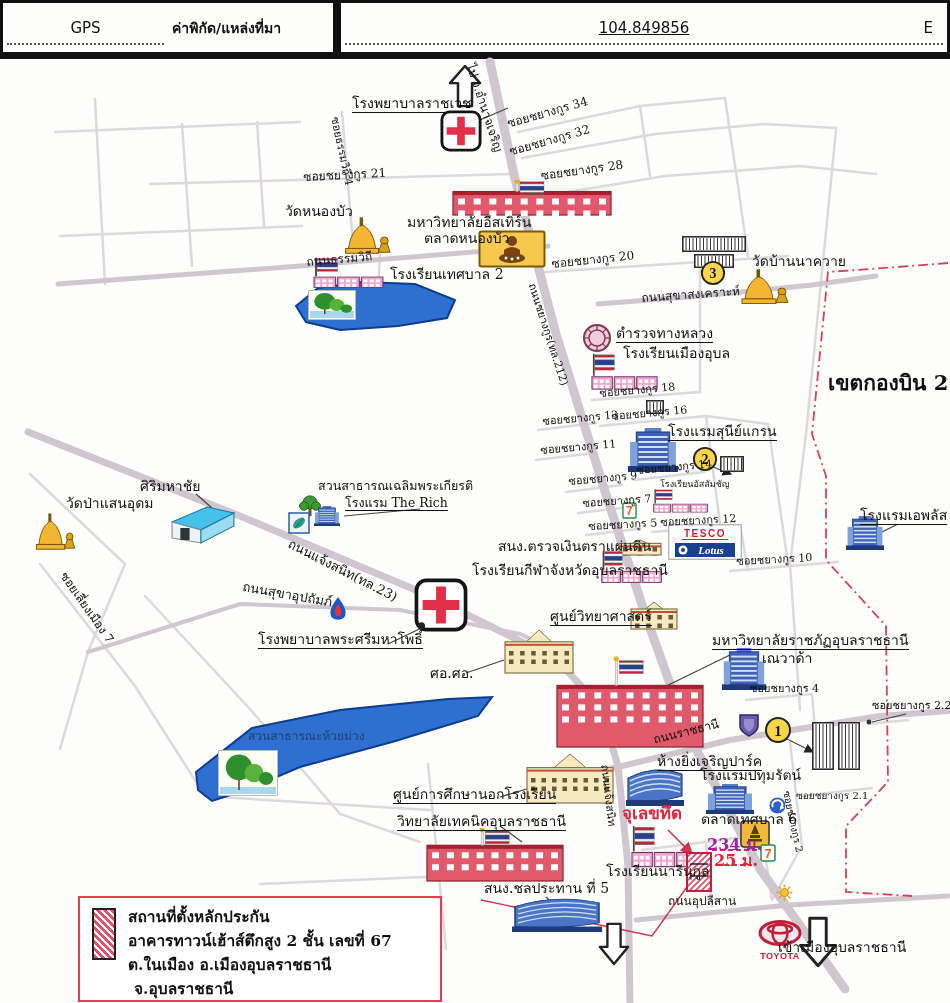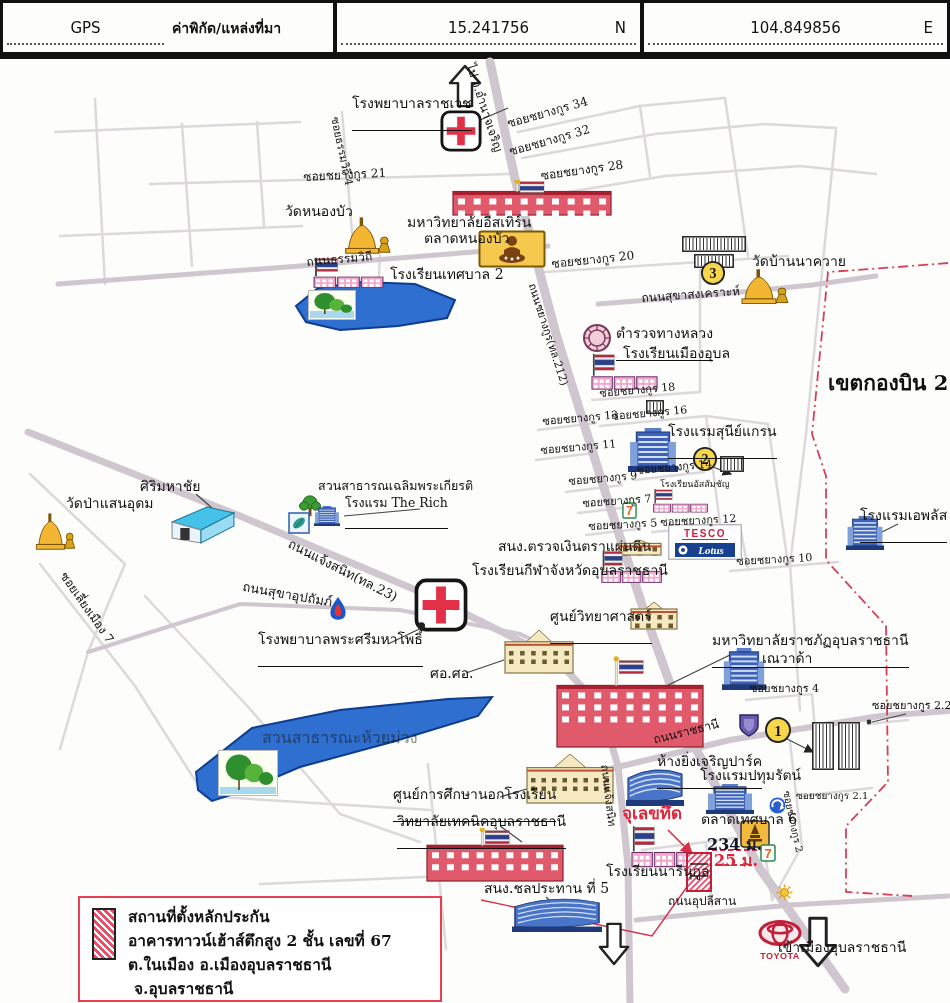--- a/index.html
+++ b/index.html
@@ -5,35 +5,35 @@
   html,body{margin:0;padding:0;background:#fff;}
   #page{position:relative;width:950px;height:1003px;background:#fdfdfb;overflow:hidden;
         font-family:"DejaVu Serif","Liberation Serif",serif;color:#111;}
   
   #coords-bar{position:absolute;left:0;top:0;width:950px;height:55px;box-sizing:border-box;
       border:3px solid #111;display:flex;font-family:"DejaVu Sans","Liberation Sans",sans-serif;}
   .hcell{position:relative;display:flex;align-items:center;justify-content:center;box-sizing:border-box;}
   #hc-title{width:165px;font-weight:bold;font-size:14px;justify-content:flex-start;padding-left:4px;}
   #hc-gps{width:165px;font-size:15px;}
   #hc-lat{flex:1;}
-  #hc-lon{flex:1;}
+  #hc-lon{flex:1;text-decoration:underline;}
   .vbar{width:4px;background:#111;}
   .dotline{position:absolute;left:4px;right:4px;bottom:7px;border-bottom:2px dotted #555;}
   .coordval{font-size:15px;}
   .coorddir{position:absolute;right:14px;top:50%;transform:translateY(-50%);font-size:15px;}
   
   #map{position:absolute;left:0;top:55px;width:950px;height:948px;background:#fdfdfb;}
   #roads-svg{position:absolute;left:0;top:-55px;width:950px;height:1003px;z-index:0;}
   #icons-layer,#labels-layer{position:absolute;left:0;top:-55px;width:950px;height:1003px;z-index:2;pointer-events:none;}
   #labels-layer{z-index:3;}
   .map-icon{position:absolute;}
   .map-icon svg{display:block;}
   .map-label{position:absolute;white-space:nowrap;line-height:1.05;color:#101010;
       transform-origin:0 0;letter-spacing:0;}
-  .map-label.u{border-bottom:1px solid currentColor;padding-bottom:19px;}
+  .map-label.u{border-bottom:1px solid currentColor;padding-bottom:1px;}
   .map-label.b{font-weight:bold;}
   
   #legend-box{position:absolute;left:78px;top:837px;width:364px;height:106px;box-sizing:border-box;
       border:2px solid #e84050;background:rgba(255,255,255,.92);z-index:4;}
   #legend-swatch{position:absolute;left:12px;top:10px;width:20px;height:48px;border:2px solid #222;
       background:repeating-linear-gradient(45deg,#e8506a 0 3px,#fff 3px 5px);}
   .legend-line{position:absolute;left:48px;font-weight:bold;font-size:15.5px;white-space:nowrap;}
 </style>
 </head>
 <body>
@@ -42,25 +42,20 @@
 
   <div id="coords-bar">
     <div class="hcell" id="hc-gps">
       <span>GPS</span>
       <div class="dotline"></div>
     </div>
     <div class="hcell" id="hc-title">
       <span>ค่าพิกัด/แหล่งที่มา</span>
     </div>
     <div class="vbar"></div>
-    <div class="hcell" id="hc-lat">
-      <span class="coordval">15.241756</span>
-      <span class="coorddir">N</span>
-      <div class="dotline"></div>
-    </div>
     <div class="vbar"></div>
     <div class="hcell" id="hc-lon">
       <span class="coordval">104.849856</span>
       <span class="coorddir">E</span>
       <div class="dotline"></div>
     </div>
   </div>
 
   <div id="map" style="border-top:4px solid #111;">
     <svg id="roads-svg" viewBox="0 0 950 1003" xmlns="http://www.w3.org/2000/svg">
@@ -956,29 +951,29 @@
         <span class="map-label" style="left: 750px; top: 679px; font-size: 11px;">ซอยชยางกูร 4</span>
         <span class="map-label" style="left: 872px; top: 696px; font-size: 11px;">ซอยชยางกูร 2.2</span>
         <span class="map-label" style="left: 652px; top: 730px; font-size: 12px; transform: rotate(-14deg);">ถนนราชธานี</span>
         <span class="map-label u" style="left: 657px; top: 750px; font-size: 14px;">ห้างยิ่งเจริญปาร์ค</span>
         <span class="map-label" style="left: 700px; top: 764px; font-size: 14px;">โรงแรมปทุมรัตน์</span>
         <span class="map-label" style="left: 796px; top: 775px; font-size: 10px; margin-top: 12px;">ซอยชยางกูร 2.1</span>
         <span class="map-label" style="left: 791px; top: 786px; font-size: 10px; transform: rotate(78deg);">ซอยชยางกูร 2</span>
         <span class="map-label" style="left: 701px; top: 808px; font-size: 14px;">ตลาดเทศบาล 6</span>
         <span class="map-label b" style="left: 622px; top: 801px; font-size: 17px; color: rgb(224, 36, 60);">จุเลขทึด</span>
         <span class="map-label" style="left: 606px; top: 860px; font-size: 14px;">โรงเรียนนารีนุกูล</span>
-        <span class="map-label b" style="left: 707px; top: 833px; font-size: 16px; color: #0f172a;">234 ม.</span>
+        <span class="map-label b" style="left: 707px; top: 833px; font-size: 16px; color: #a21caf;">234 ม.</span>
         <span class="map-label b" style="left: 714px; top: 849px; font-size: 16px; color: rgb(224, 36, 60);">25 ม.</span>
         <span class="map-label" style="left: 668px; top: 891px; font-size: 12px;">ถนนอุปลีสาน</span>
         <span class="map-label" style="left: 778px; top: 936px; font-size: 14px;">เข้าเมืองอุบลราชธานี</span>
         <span class="map-label" style="left: 610px; top: 760px; font-size: 11px; transform: rotate(83deg);">ถนนแจ้งสนิท</span>
         <span class="map-label u" style="left: 393px; top: 783px; font-size: 14px;">ศูนย์การศึกษานอกโรงเรียน</span>
         <span class="map-label u" style="left: 397px; top: 810px; font-size: 14px;">วิทยาลัยเทคนิคอุบลราชธานี</span>
         <span class="map-label" style="left: 484px; top: 877px; font-size: 14px;">สนง.ชลประทาน ที่ 5</span>
-        <span class="map-label" style="left: 262px; top: 726px; font-size: 16px; opacity: 0.5;">สวนสาธารณะห้วยม่วง</span>
+        <span class="map-label" style="left: 248px; top: 726px; font-size: 12px; opacity: 0.5;">สวนสาธารณะห้วยม่วง</span>
         <span class="map-label" style="left: 537px; top: 278px; font-size: 11px; transform: rotate(72deg);">ถนนชยางกูร(ทล.212)</span>
       </div>
 
     <div id="legend-box">
       <div id="legend-swatch"></div>
       <div class="legend-line" style="top:6px">สถานที่ตั้งหลักประกัน</div>
       <div class="legend-line" style="top:30px">อาคารทาวน์เฮ้าส์ตึกสูง 2 ชั้น เลขที่ 67</div>
       <div class="legend-line" style="top:54px">ต.ในเมือง อ.เมืองอุบลราชธานี</div>
       <div class="legend-line" style="top:78px;left:54px">จ.อุบลราชธานี</div>
     </div>

